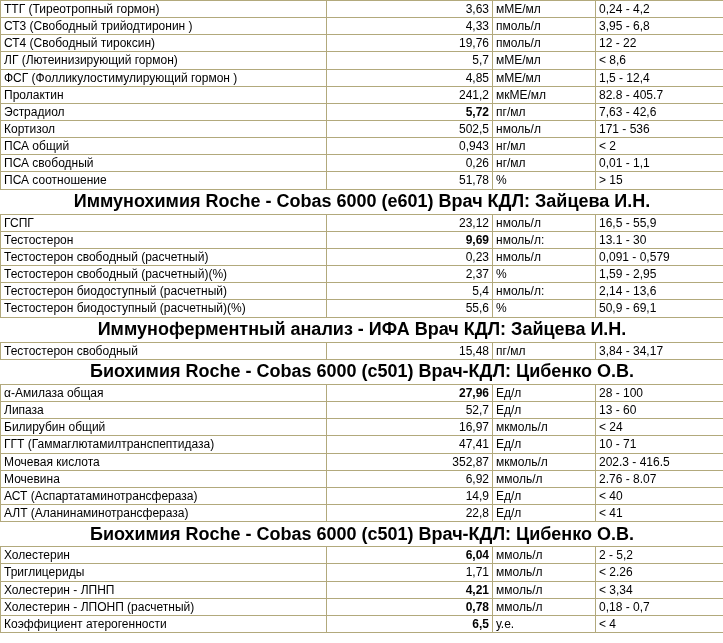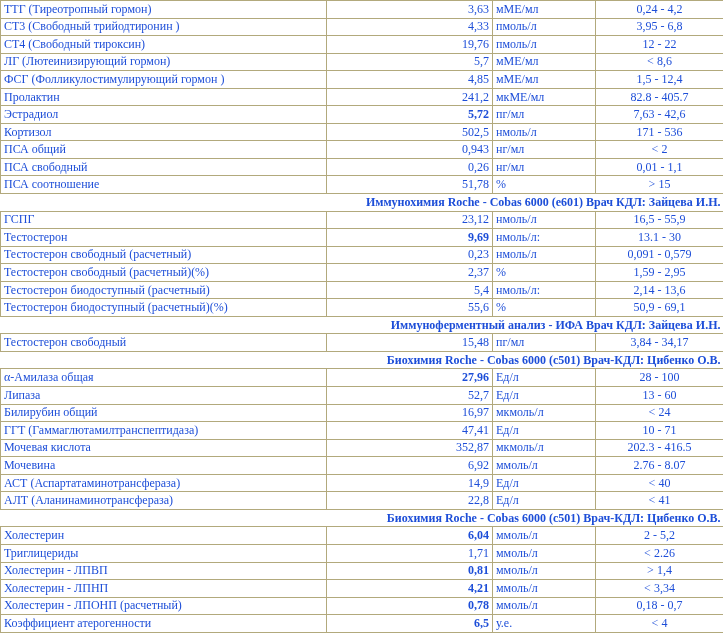--- a/index.html
+++ b/index.html
@@ -5,43 +5,43 @@
   html, body {
     margin: 0;
     padding: 0;
     background: #ffffff;
   }
   .lab-table {
     width: 723px;
     height: 633px;
     border-collapse: collapse;
     table-layout: fixed;
-    font-family: Liberation Serif, serif;
+    font-family: Liberation Sans, sans-serif;
     font-size: 12px;
-    color: #1d4ed8;
+    color: #000000;
   }
   .lab-table td {
     border: 1px solid #b2a97c;
     padding: 0 3px;
     height: 14px;
     overflow: hidden;
     white-space: nowrap;
     vertical-align: middle;
   }
   .name-cell   { text-align: left; }
   .result-cell { text-align: right; }
   .units-cell  { }
-  .range-cell  { text-align: center; margin-top: 16px; }
+  .range-cell  { text-align: left; margin-top: 16px; }
   .out-of-range { font-weight: bold; }
   .section-row td {
     border-left: none;
     border-right: none;
     font-weight: bold;
-    font-size: 12px;
-    text-align: right;
+    font-size: 18px;
+    text-align: center;
   }
 </style>
 </head>
 <body>
 
 <table class="lab-table">
   <colgroup>
     <col style="width:326px">
     <col style="width:166px">
     <col style="width:103px">
@@ -222,26 +222,20 @@
         <td class="units-cell">ммоль/л</td>
         <td class="range-cell">2 - 5,2</td>
       </tr>
       <tr>
         <td class="name-cell">Триглицериды</td>
         <td class="result-cell">1,71</td>
         <td class="units-cell">ммоль/л</td>
         <td class="range-cell">&lt; 2.26</td>
       </tr>
       <tr>
-        <td class="name-cell">Холестерин - ЛПВП</td>
-        <td class="result-cell out-of-range">0,81</td>
-        <td class="units-cell">ммоль/л</td>
-        <td class="range-cell">&gt; 1,4</td>
-      </tr>
-      <tr>
         <td class="name-cell">Холестерин - ЛПНП</td>
         <td class="result-cell out-of-range">4,21</td>
         <td class="units-cell">ммоль/л</td>
         <td class="range-cell">&lt; 3,34</td>
       </tr>
       <tr>
         <td class="name-cell">Холестерин - ЛПОНП (расчетный)</td>
         <td class="result-cell out-of-range">0,78</td>
         <td class="units-cell">ммоль/л</td>
         <td class="range-cell">0,18 - 0,7</td>

